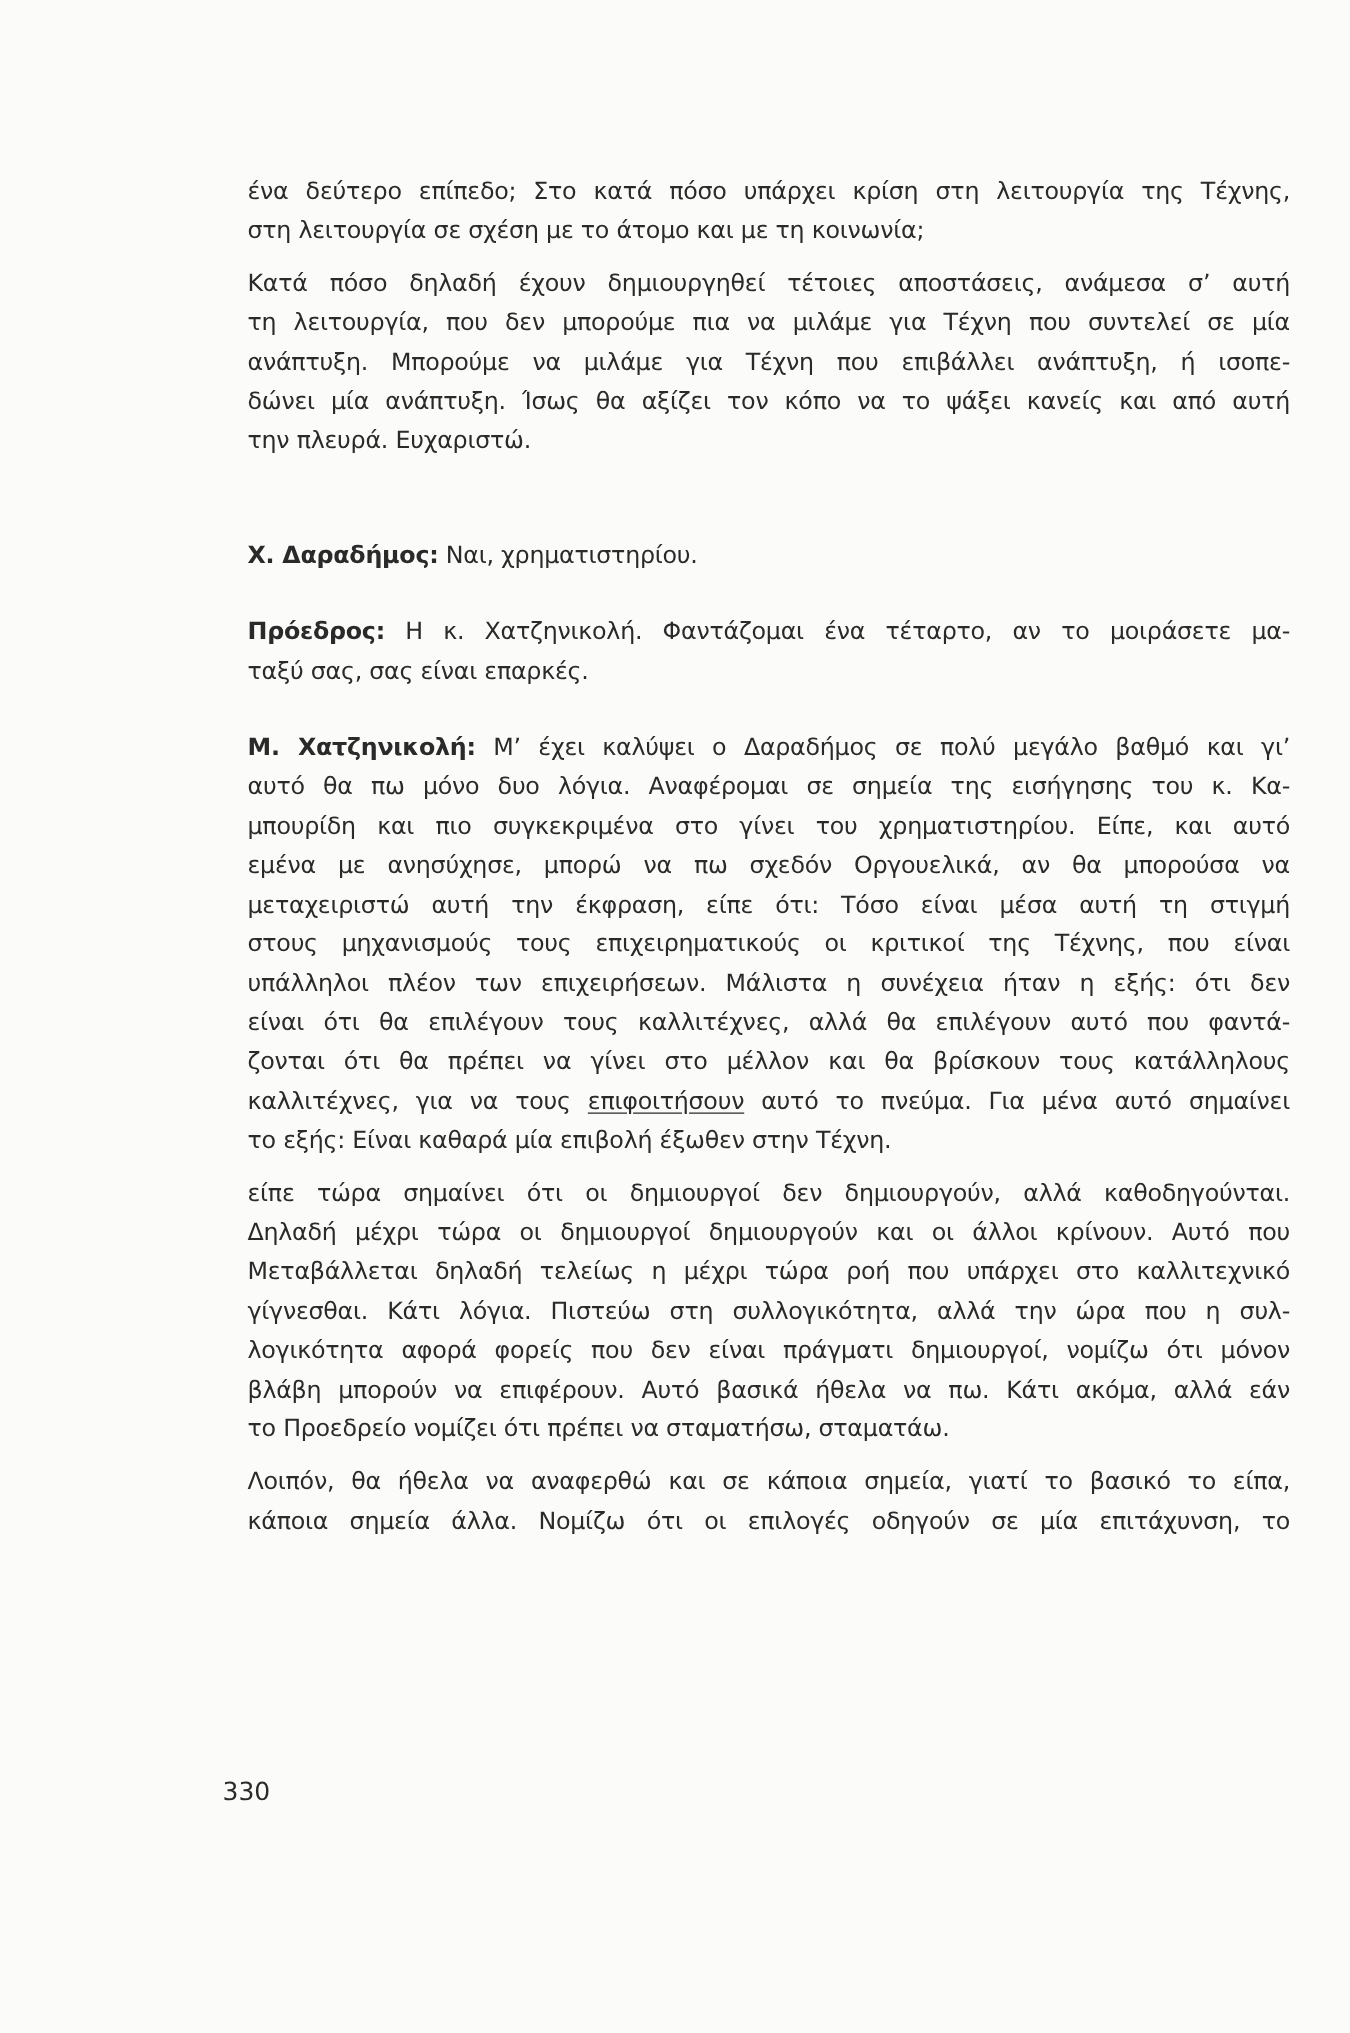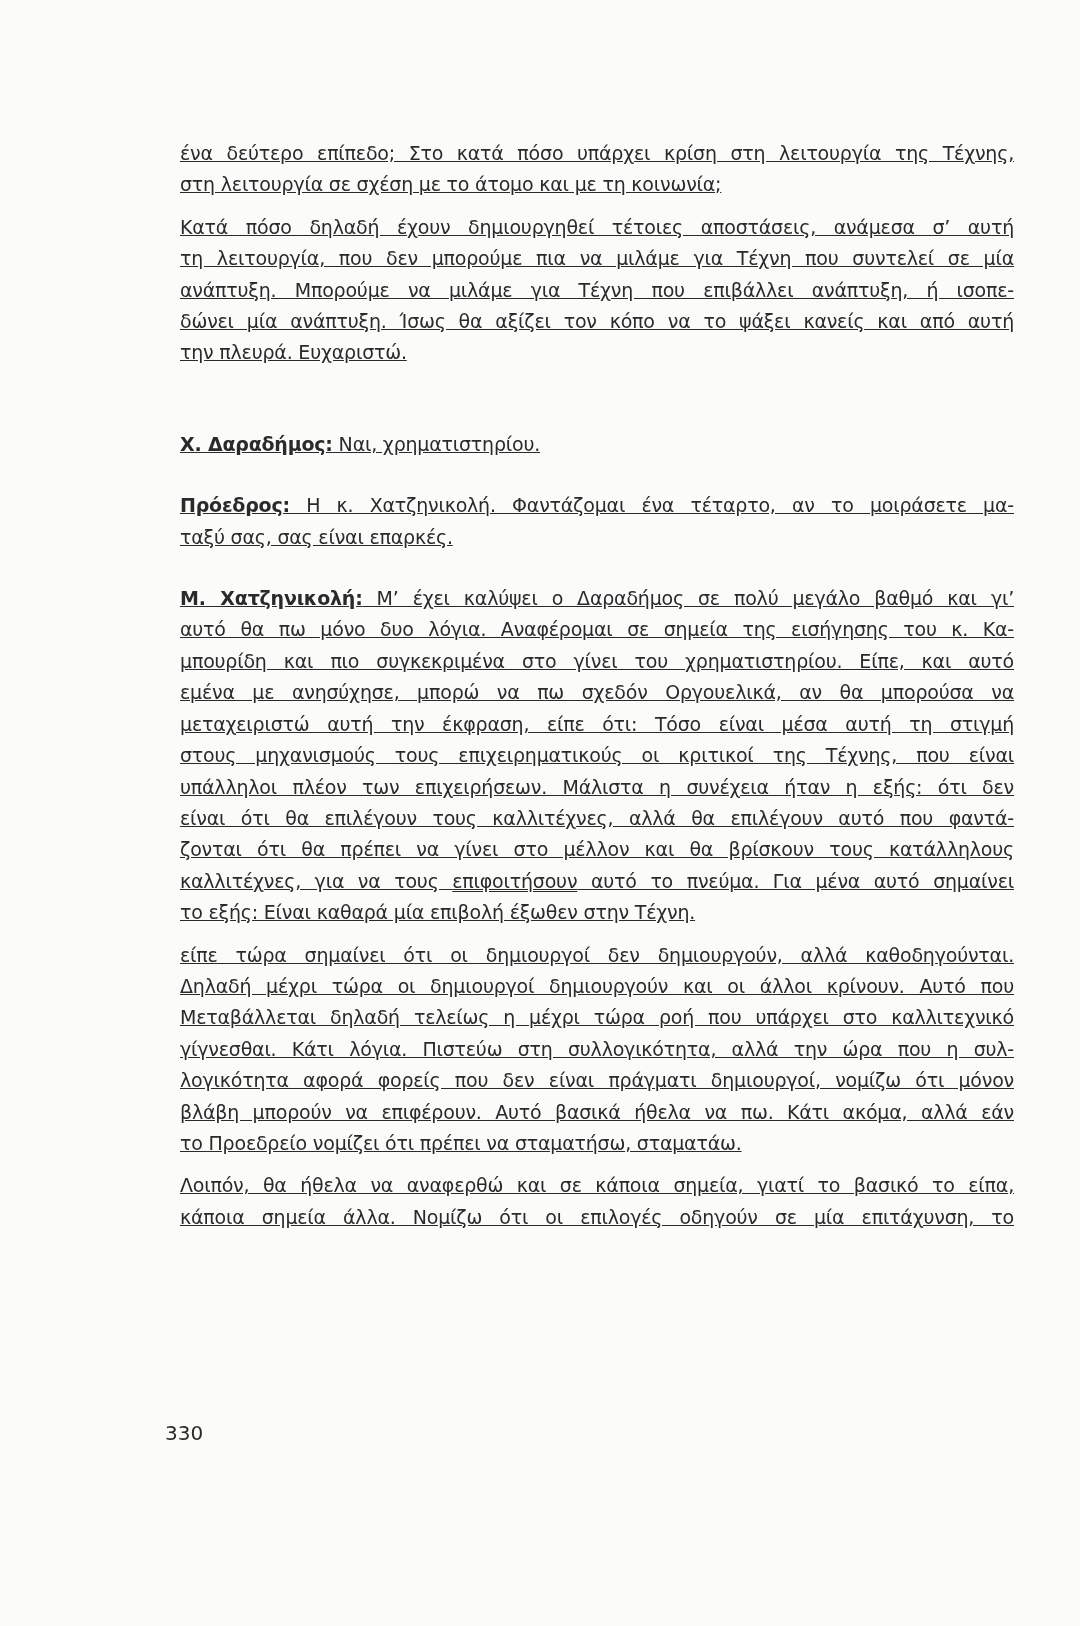--- a/index.html
+++ b/index.html
@@ -7,24 +7,23 @@
       width: 1080px;
       height: 1626px;
       background: #fbfbfa;
       position: relative;
       overflow: hidden;
       font-family: "DejaVu Sans", "Liberation Sans", sans-serif;
       color: #2a2a2a;
     }
     .page {
       position: absolute;
-      left: 180px;
+      left: 198px;
       top: 138px;
       width: 834px;
-      text-decoration: underline;
     }
     .para {
       margin: 0;
       font-size: 19px;
       line-height: 31.4px;
       letter-spacing: -0.2px;
     }
     .line {
       display: block;
       white-space: nowrap;
@@ -32,21 +31,21 @@
     .line.j {
       text-align: justify;
       text-align-last: justify;
     }
     .speaker { font-weight: bold; }
     .u { text-decoration: underline; text-underline-offset: 3px; }
     .gap-s { height: 11px; }
     .gap-l { height: 30px; }
     .page-number {
       position: absolute;
-      left: 165px;
+      left: 178px;
       top: 1421px;
       font-size: 20px;
       color: #2a2a2a;
     }
   </style>
 </head>
 <body>
 
 <div class="page">
 

